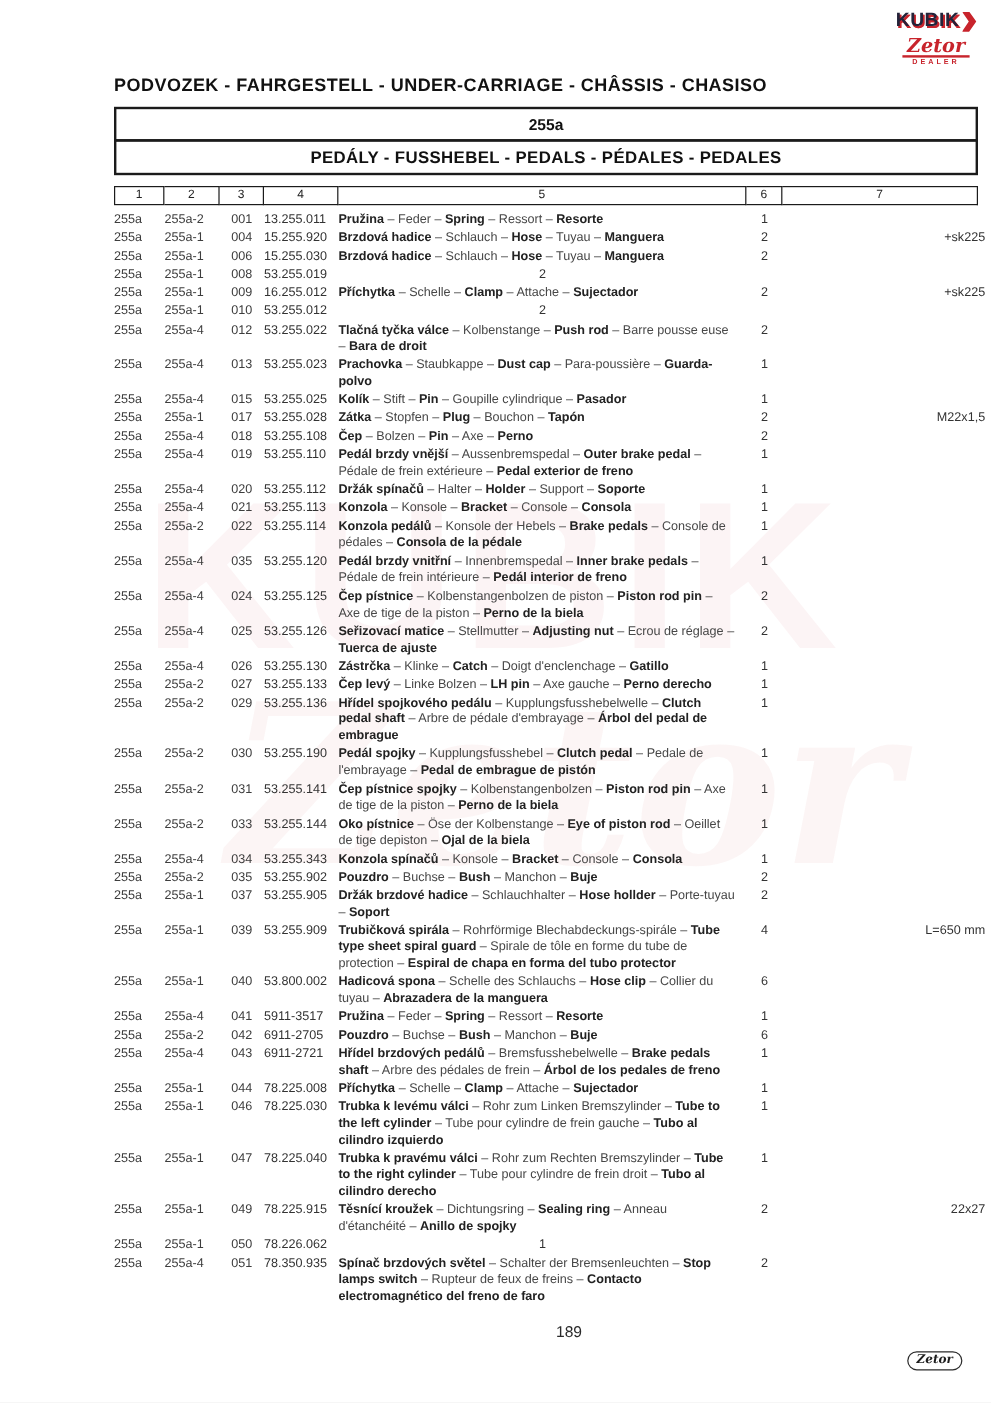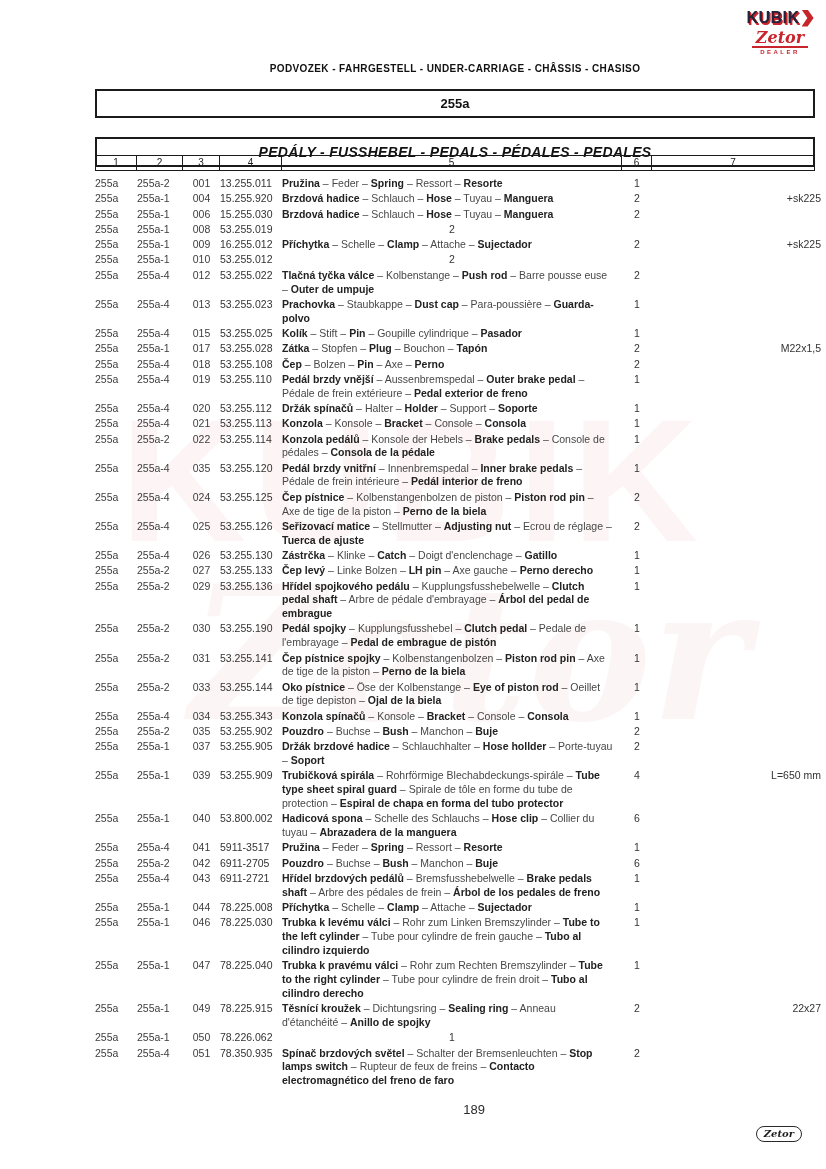--- a/index.html
+++ b/index.html
@@ -9,29 +9,29 @@
     overflow:hidden;margin:0 auto;
   }
   
   .wm{position:absolute;pointer-events:none;white-space:nowrap;z-index:0;}
   .wm1{top:380px;left:120px;font-size:175px;font-weight:900;letter-spacing:6px;
        color:rgba(205,55,65,0.055);}
   .wm2{top:545px;left:190px;font-size:185px;font-style:italic;font-weight:bold;
        font-family:"DejaVu Serif",serif;color:rgba(205,55,65,0.05);}
   
   .main-title{
-    position:absolute;top:63px;left:95px;width:720px;text-align:center;
-    font-size:10px;font-weight:bold;color:#111;letter-spacing:0.4px;z-index:2;
+    position:absolute;top:63px;left:95px;width:720px;
+    font-size:15px;font-weight:bold;color:#111;letter-spacing:0.4px;z-index:2;
   }
   .band{
     position:absolute;left:95px;width:716px;border:2px solid #1b1b1b;
     text-align:center;font-weight:bold;color:#111;background:transparent;z-index:2;
   }
   .band-code{top:89px;height:25px;line-height:25px;font-size:13px;}
-  .band-section{top:137px;height:26px;line-height:26px;font-size:14px;letter-spacing:0.3px;font-style:italic;}
+  .band-section{top:116px;height:26px;line-height:26px;font-size:14px;letter-spacing:0.3px;}
   
   .cols-head{
     position:absolute;top:155px;left:95px;width:720px;display:grid;
     grid-template-columns:42px 46px 37px 62px 340px 30px 1fr;z-index:2;
   }
   .cols-head .hcell{
     border:1px solid #1b1b1b;border-left:none;height:14px;line-height:14px;
     text-align:center;font-size:10px;color:#222;
   }
   .cols-head .hcell:first-child{border-left:1px solid #1b1b1b;}
@@ -158,21 +158,21 @@
         <div class="pcell cell-pos">010</div>
         <div class="pcell cell-partno">53.255.012</div>
         <div class="pcell cell-qty">2</div>
         <div class="pcell cell-note"></div>
       </div>
       <div class="prow">
         <div class="pcell cell-group">255a</div>
         <div class="pcell cell-subgroup">255a-4</div>
         <div class="pcell cell-pos">012</div>
         <div class="pcell cell-partno">53.255.022</div>
-        <div class="pcell cell-desc"><span class="seg-bold">Tlačná tyčka válce</span> – <span>Kolbenstange</span> – <span class="seg-bold">Push rod</span> – <span>Barre pousse euse</span> – <span class="seg-bold">Outer de umpuje</span></div>
+        <div class="pcell cell-desc"><span class="seg-bold">Tlačná tyčka válce</span> – <span>Kolbenstange</span> – <span class="seg-bold">Push rod</span> – <span>Barre pousse euse</span> – <span class="seg-bold">Bara de droit</span></div>
         <div class="pcell cell-qty">2</div>
         <div class="pcell cell-note"></div>
       </div>
       <div class="prow">
         <div class="pcell cell-group">255a</div>
         <div class="pcell cell-subgroup">255a-4</div>
         <div class="pcell cell-pos">013</div>
         <div class="pcell cell-partno">53.255.023</div>
         <div class="pcell cell-desc"><span class="seg-bold">Prachovka</span> – <span>Staubkappe</span> – <span class="seg-bold">Dust cap</span> – <span>Para-poussière</span> – <span class="seg-bold">Guarda-polvo</span></div>
         <div class="pcell cell-qty">1</div>

